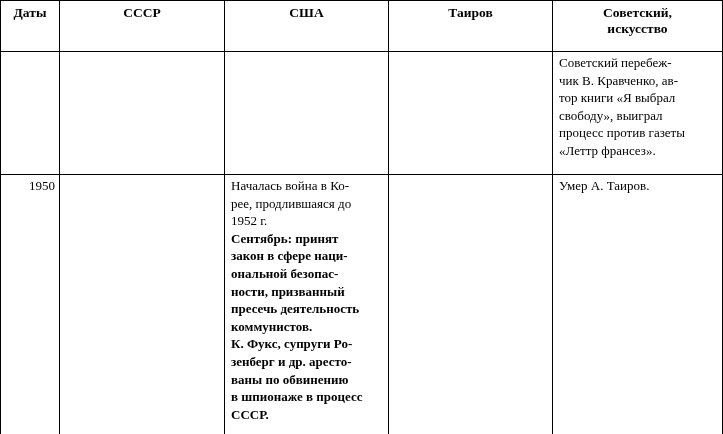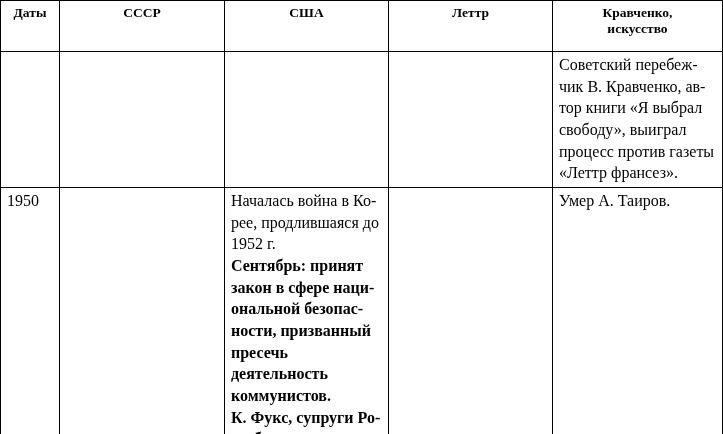--- a/index.html
+++ b/index.html
@@ -56,41 +56,42 @@
     padding: 4px 3px 3px 3px;
   }
   .hdr-inner {
     display: block;
   }
   .hdr-inner .l1 { display: block; }
   .hdr-inner .l2 { display: block; }
 
   
   table.chrono tbody td {
-    font-size: 16px;
+    font-size: 13px;
     line-height: 1.355;
     padding: 2px 5px 3px 6px;
   }
   tbody td.dates-cell {
     padding-left: 7px;
     padding-top: 3px;
   }
   .row-1 td { height: 117px; }
   .row-2 td { height: 265px; }
 
   .para {
     display: block;
     margin: 0;
     text-align: left;
     white-space: pre-line;
   }
   .para + .para { margin-top: 0px; font-weight: bold; }
 
   .cell-text {
     display: block;
+    margin-left: 22px;
   }
   .empty-cell {
     display: block;
     min-height: 1px;
   }
 </style>
 </head>
 <body>
 
 <div class="page">
@@ -116,26 +117,26 @@
             <span class="l1">СССР</span>
           </span>
         </th>
         <th>
           <span class="hdr-inner">
             <span class="l1">США</span>
           </span>
         </th>
         <th>
           <span class="hdr-inner">
-            <span class="l1">Леттр</span>
-          </span>
-        </th>
-        <th>
-          <span class="hdr-inner">
-            <span class="l1">Кравченко,</span>
+            <span class="l1">Таиров</span>
+          </span>
+        </th>
+        <th>
+          <span class="hdr-inner">
+            <span class="l1">Советский,</span>
             <span class="l2">искусство</span>
           </span>
         </th>
       </tr>
     </thead>
 
     <tbody>
 
       <tr class="row-1">
         <td class="dates-cell">

